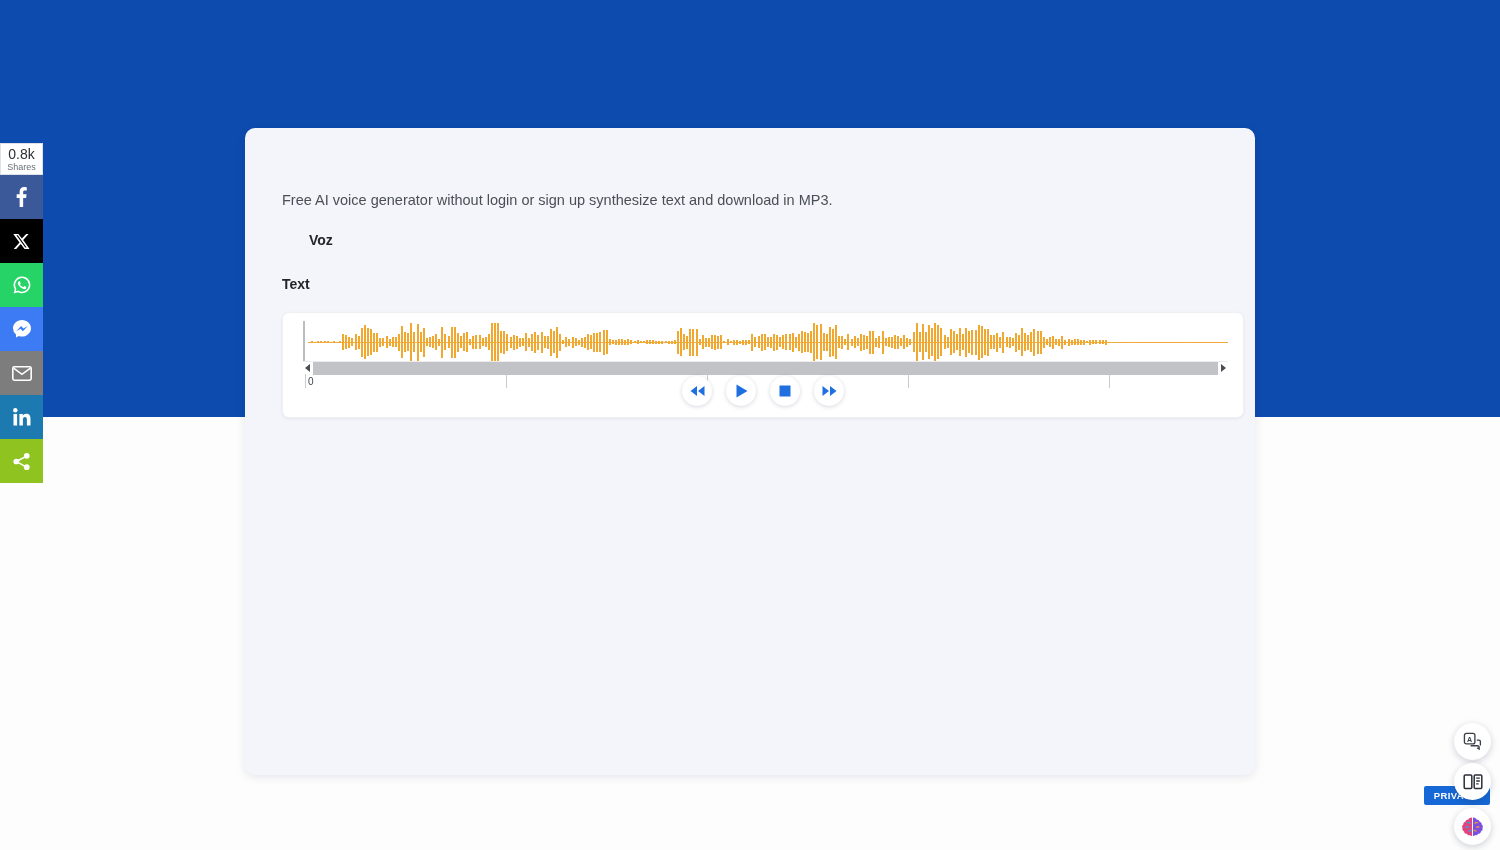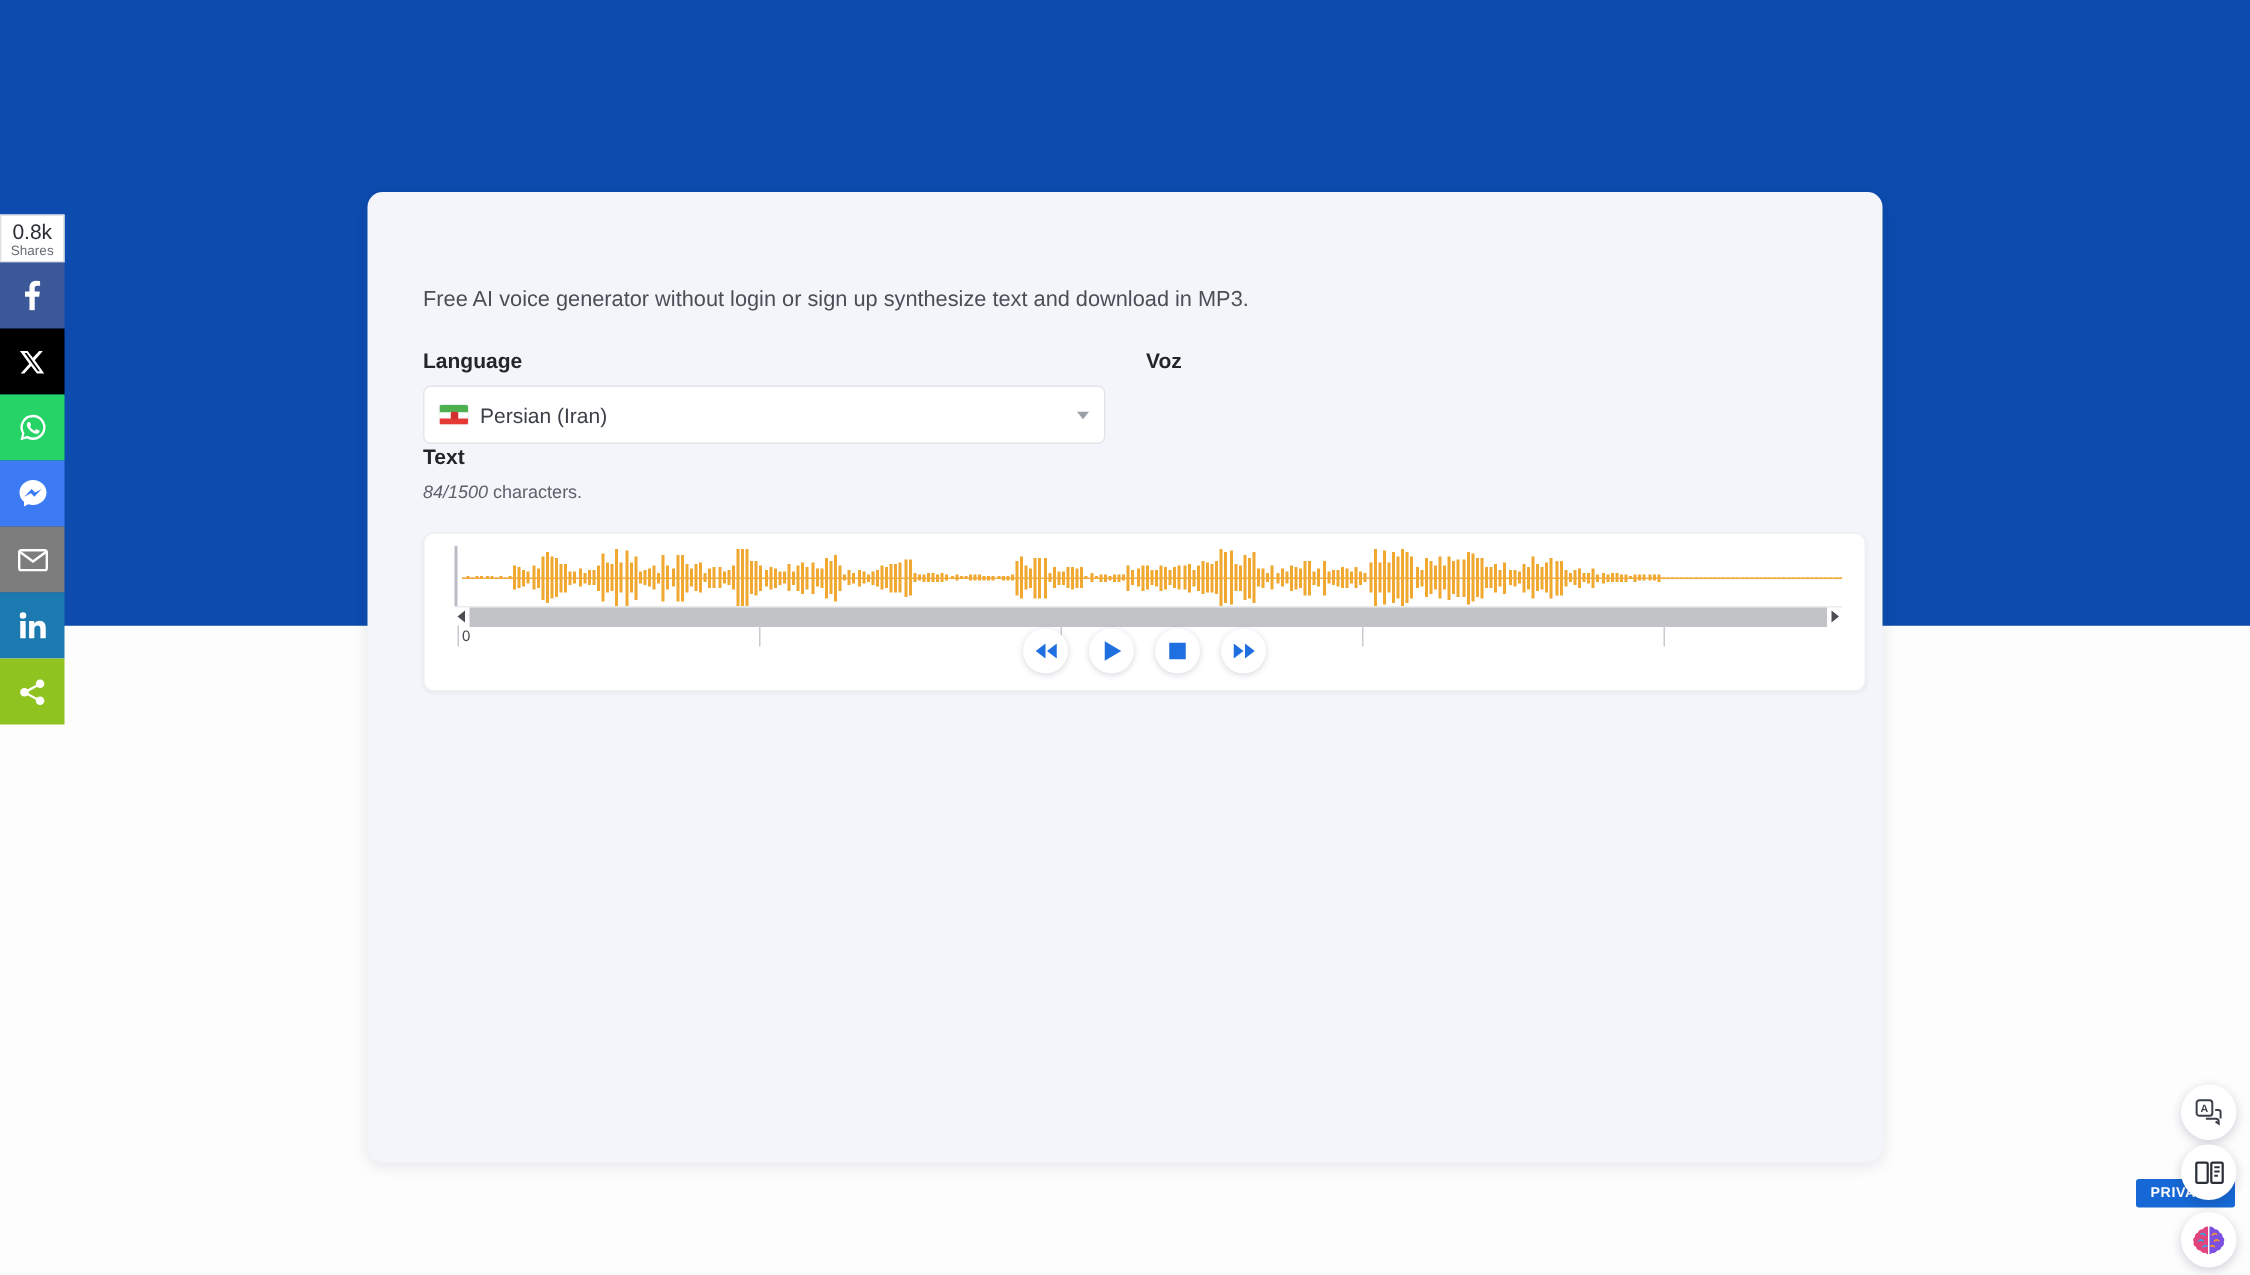--- a/index.html
+++ b/index.html
@@ -113,21 +113,21 @@
   .play-circle .tri {
     width:0;height:0;
     border-top: 6px solid transparent;
     border-bottom: 6px solid transparent;
     border-left: 9px solid #e0362c;
     margin-left: 2px;
   }
   .voice-wrap { display:flex; align-items:flex-end; }
 
   
-  .text-field { }
+  .text-field { margin-top: 19px; }
   .ta-wrap {
     position: relative;
     width: 936px; height: 152px;
     background: #ffffff;
     border: 1px solid #e3e5ea;
     border-radius: 5px;
     margin-top: 9px;
   }
   .ta-text {
     position:absolute; right: 12px; top: 11px;
@@ -291,44 +291,28 @@
     <div class="top-band-inner"></div>
   </div>
 
   <div class="card">
     <div class="card-pad">
 
       <div class="subtitle">Free AI voice generator without login or sign up synthesize text and download in MP3.</div>
 
       <div class="fields-row">
 
-        <div class="field-lang">
-          <div class="flabel">Language</div>
-          <div class="select-box lang">
-            <span class="flag">
-              <i class="s1"></i>
-                <i class="s2"></i>
-                <i class="s3"></i>
-                <i class="emb"></i>
-            </span>
-            <span class="select-text">Persian (Iran)</span>
-            <span class="caret"></span>
-          </div>
-        </div>
 
         <div class="field-voice">
           <div class="flabel">Voz</div>
         </div>
       </div>
 
       <div class="text-field">
         <div class="flabel">Text</div>
-        <div class="char-count">
-          <em>84/1500</em><span> characters.</span>
-        </div>
       </div>
 
       <div class="player">
         <div class="wave-area">
           <div class="wave-axis"></div>
           <div class="wave-canvas" id="waveCanvas">
             <div class="wave-mid"></div>
           <span class="wave-bar" style="left:0.0px;top:20.4px;height:1.2px"></span>
               <span class="wave-bar" style="left:3.1px;top:20.2px;height:1.5px"></span>
               <span class="wave-bar" style="left:6.2px;top:20.4px;height:1.2px"></span>

